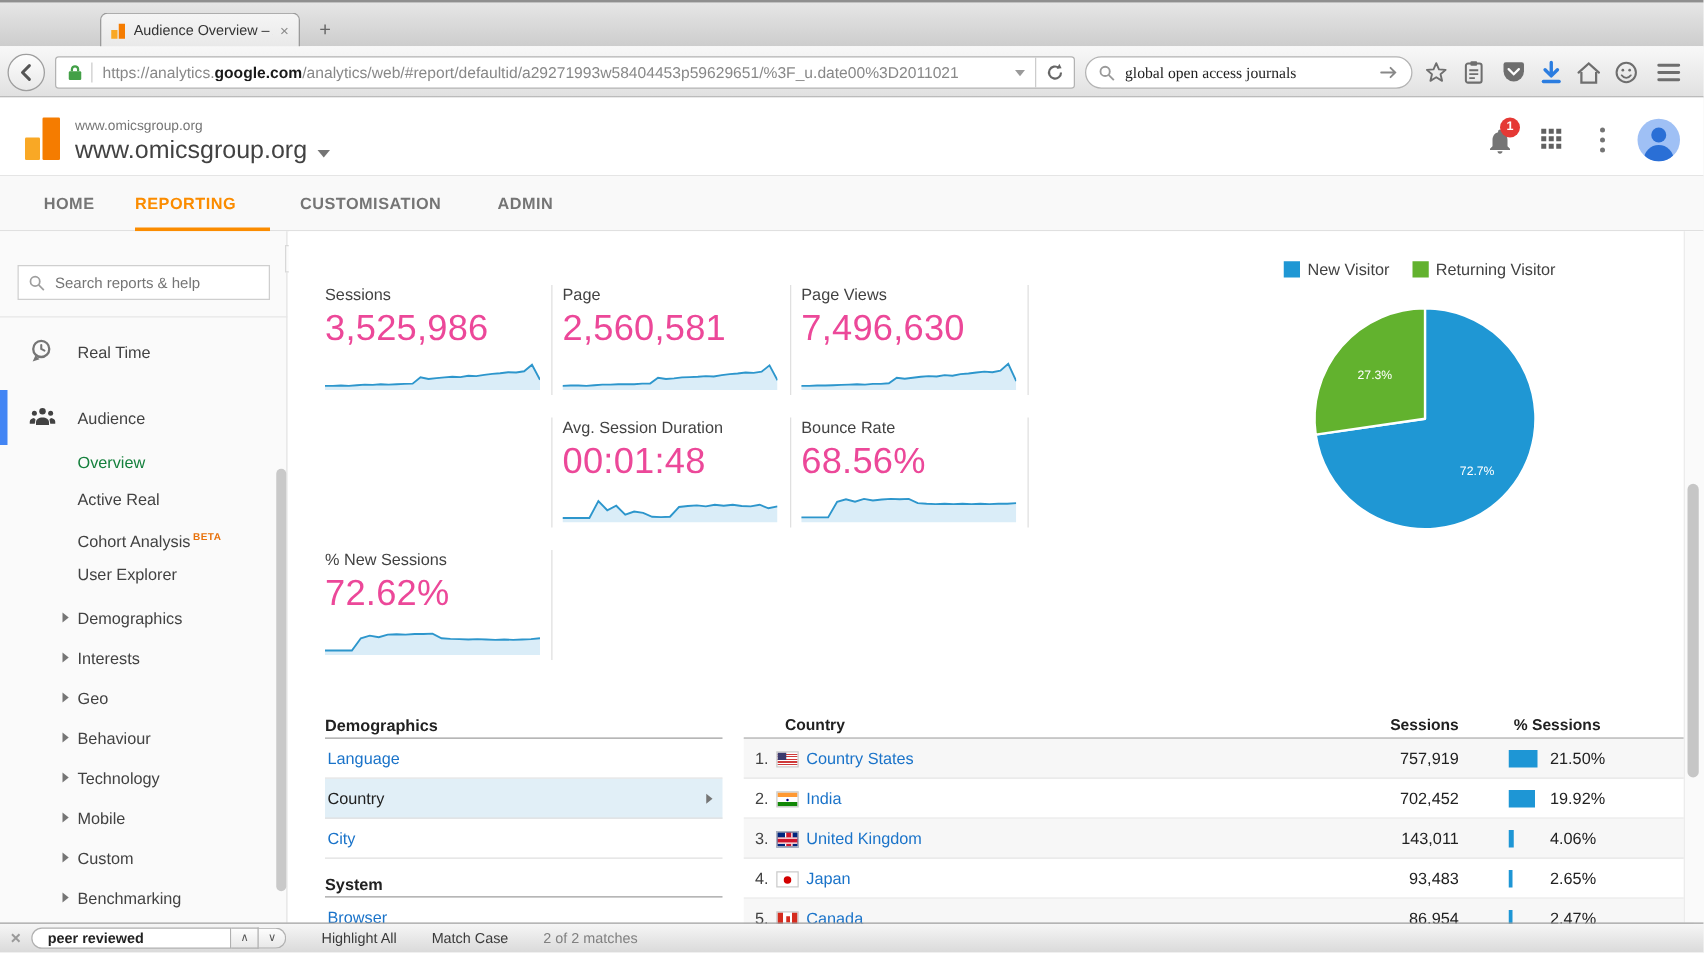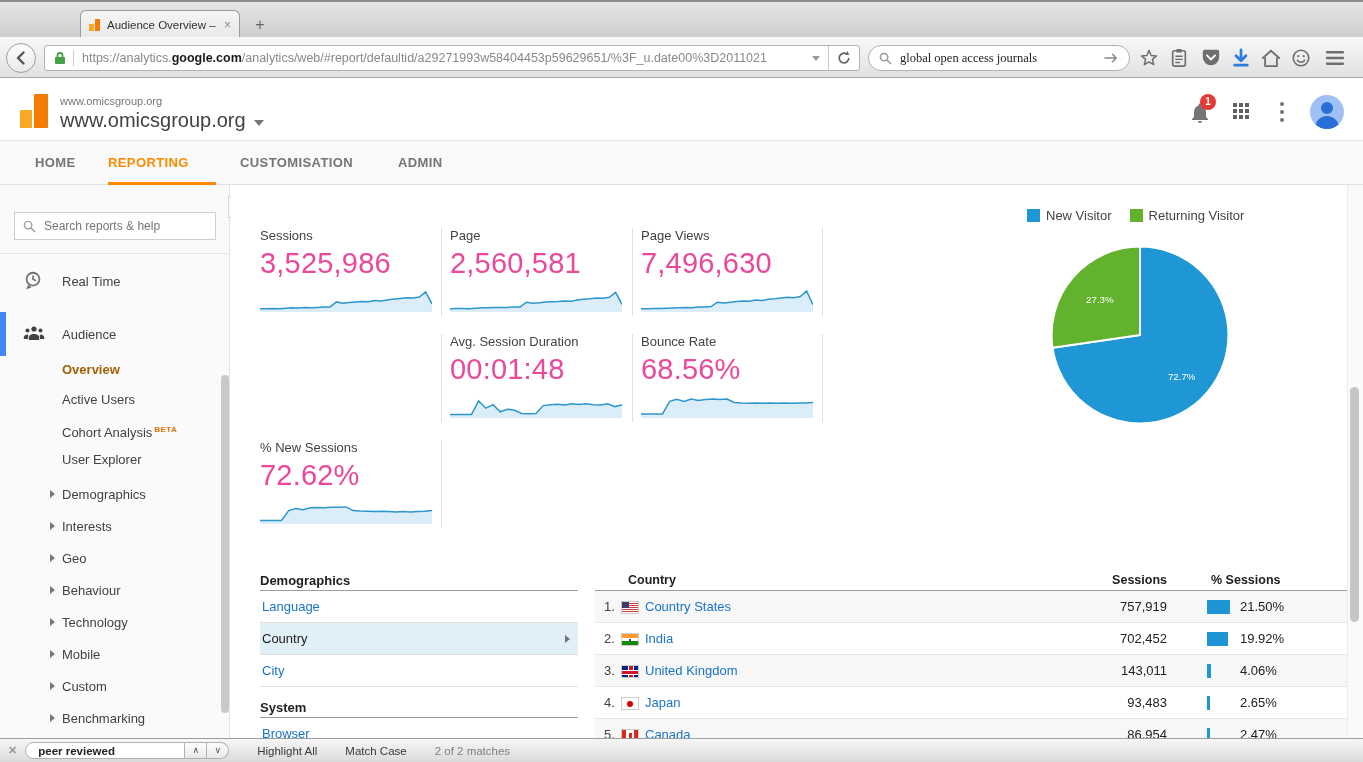--- a/index.html
+++ b/index.html
@@ -52,21 +52,21 @@
   
   .sidebar{position:absolute;left:0;top:185px;width:230px;height:553px;background:#fafafa;border-right:1px solid #e3e3e3;box-sizing:border-box;}
   .sb-search{position:absolute;left:14px;top:27px;width:202px;height:28px;border:1px solid #cfcfcf;background:#fff;box-sizing:border-box;display:flex;align-items:center;padding:0 8px;}
   .sb-search input{border:none;outline:none;flex:1;font-size:12px;color:#444;background:transparent;margin-left:6px;font-family:"Liberation Sans",sans-serif;}
   .sb-divider{position:absolute;left:0;top:68px;width:230px;height:1px;background:#e6e6e6;}
   .sb-row{position:absolute;left:0;width:230px;height:32px;display:flex;align-items:center;cursor:pointer;}
   .sb-row .lbl{font-size:13px;color:#424242;margin-left:62px;}
   .sb-row .icon{position:absolute;left:22px;top:5px;}
   .active-bar{position:absolute;left:0;top:127px;width:6px;height:44px;background:#4285f4;}
   .sb-child{position:absolute;left:62px;height:24px;line-height:24px;font-size:13px;color:#424242;cursor:pointer;white-space:nowrap;}
-  .sb-child.sel{font-weight:bold;color:#a16207;}
+  .sb-child.sel{font-weight:normal;color:#15803d;}
   .beta{color:#e8710a;font-size:8px;font-weight:bold;vertical-align:super;letter-spacing:.4px;margin-left:2px;}
   .exp-item{position:absolute;left:0;width:230px;height:32px;display:flex;align-items:center;cursor:pointer;}
   .exp-item .tri{width:0;height:0;border-top:4px solid transparent;border-bottom:4px solid transparent;border-left:5px solid #757575;margin-left:50px;}
   .exp-item .lbl{font-size:13px;color:#424242;margin-left:7px;}
   .sb-scroll{position:absolute;left:221px;top:190px;width:8px;height:338px;border-radius:4px;background:#c9c9c9;}
   .collapse-tab{position:absolute;left:228px;top:196px;width:15px;height:22px;background:#fbfbfb;border:1px solid #d8d8d8;box-sizing:border-box;display:flex;align-items:center;justify-content:center;}
   .collapse-tab .tri{width:0;height:0;border-top:4px solid transparent;border-bottom:4px solid transparent;border-right:5px solid #666;}
   
   .main{position:absolute;left:231px;top:185px;width:1132px;height:553px;background:#fff;}
   .legend{position:absolute;left:796px;top:23px;display:flex;align-items:center;gap:18px;}
@@ -287,21 +287,21 @@
             <circle cx="18.5" cy="9.5" r="2" fill="#424242"></circle>
             <path d="M6.8 19v-2.2c0-2.3 2.3-3.8 5.2-3.8s5.2 1.5 5.2 3.8V19z" fill="#424242"></path>
             <path d="M1.8 18v-1.6c0-1.7 1.5-2.8 3.4-3l1.2 1.2-.6 3.4z" fill="#424242"></path>
             <path d="M22.2 18v-1.6c0-1.7-1.5-2.8-3.4-3l-1.2 1.2.6 3.4z" fill="#424242"></path>
           </svg>
       </span>
       <span class="lbl">Audience</span>
     </div>
 
     <div class="sb-child sel" style="top:173px;">Overview</div>
-    <div class="sb-child" style="top:203px;">Active Users</div>
+    <div class="sb-child" style="top:203px;">Active Real</div>
     <div class="sb-child" style="top:233px;"><span>Cohort Analysis</span><span class="beta">BETA</span></div>
     <div class="sb-child" style="top:263px;">User Explorer</div>
 
     <div class="exp-item" style="top:293px;">
         <span class="tri"></span>
         <span class="lbl">Demographics</span>
       </div>
     <div class="exp-item" style="top:325px;">
         <span class="tri"></span>
         <span class="lbl">Interests</span>

